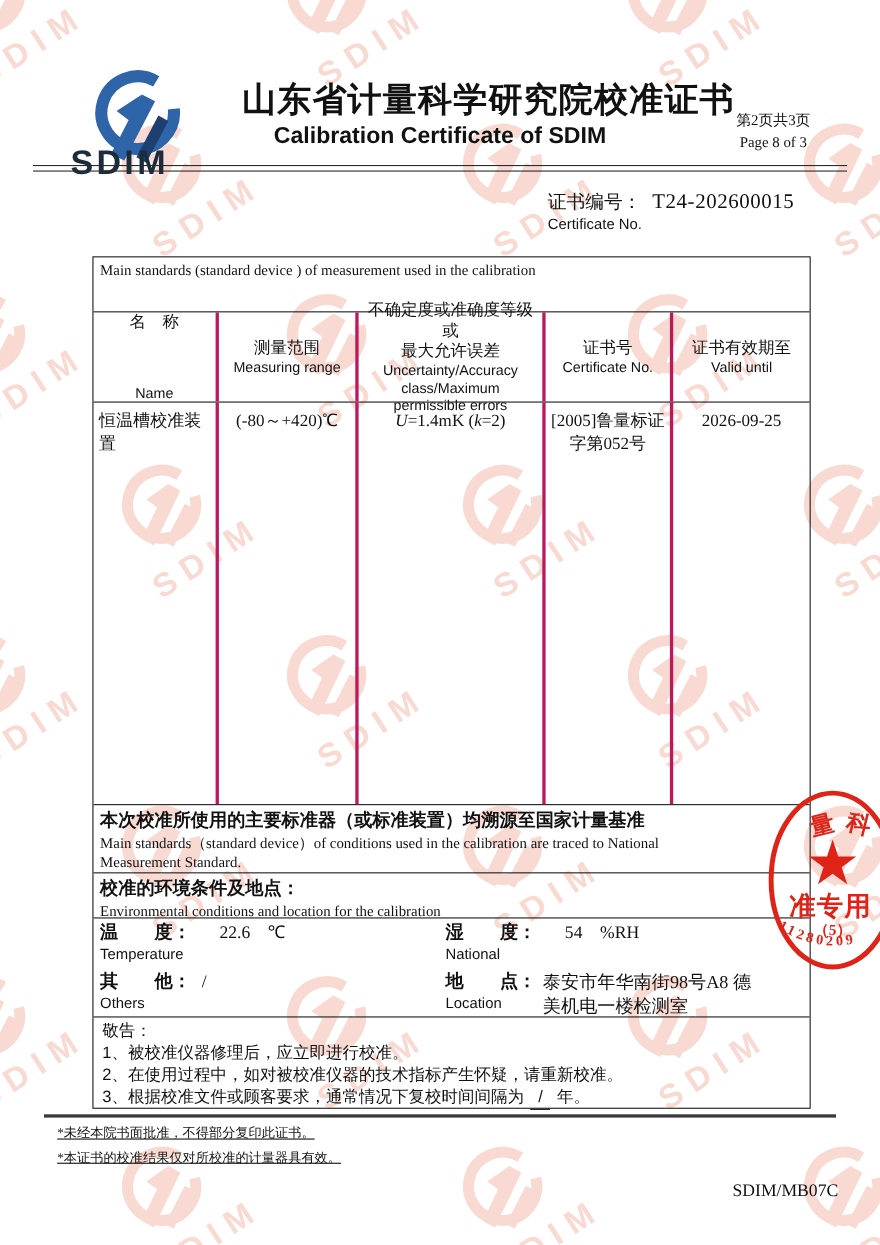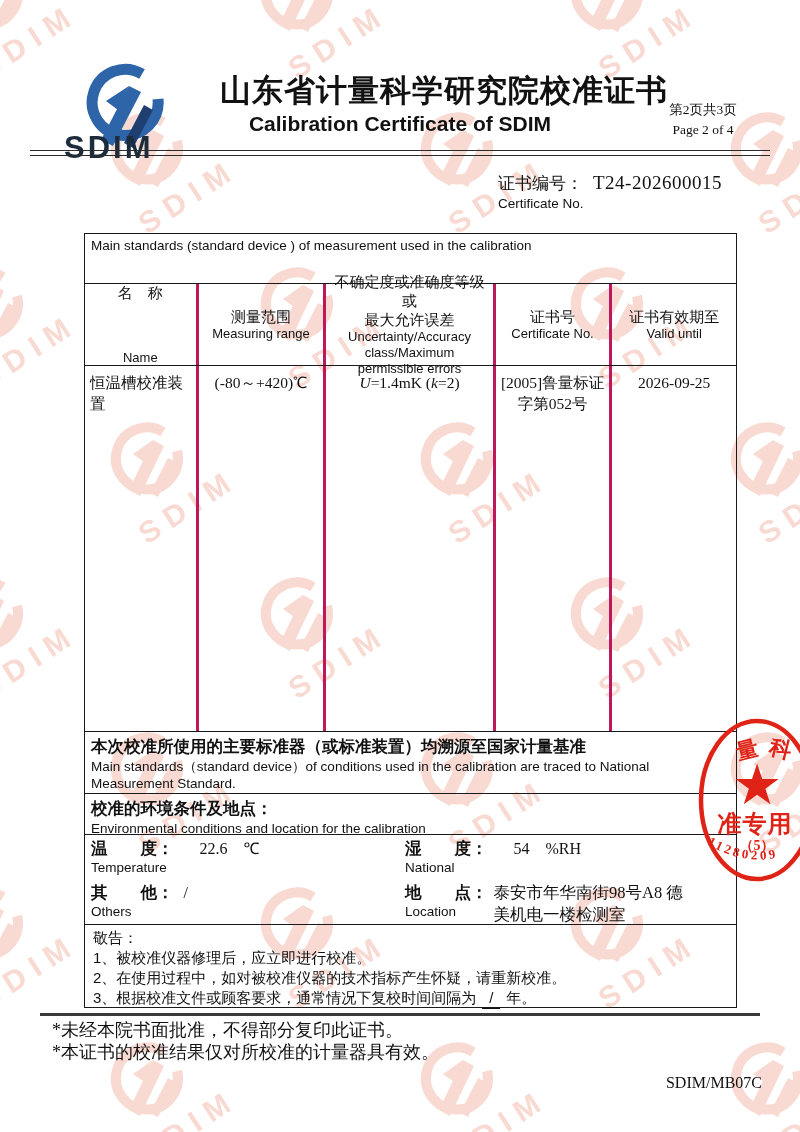--- a/index.html
+++ b/index.html
@@ -23,21 +23,21 @@
   .certno{position:absolute;left:498px;top:172px;font-size:17px;}
   .certno .val{font-size:19px;margin-left:10px;letter-spacing:.5px;}
   .certno-en{position:absolute;left:498px;top:196px;font-size:13.5px;font-family:"Liberation Sans",sans-serif;}
 
   
   .tbl{position:absolute;left:84px;top:233px;width:653px;box-sizing:border-box;
        border:1.5px solid #1a1a1a;background:transparent;}
   .trow{box-sizing:border-box;border-bottom:1px solid #1a1a1a;}
   .trow:last-child{border-bottom:none;}
   .sec-zh{font-family:"Liberation Sans",sans-serif;font-weight:700;font-size:16.5px;line-height:23px;}
-  .sec-en{font-family:Liberation Sans, sans-serif;font-size:13.5px;line-height:17px;}
+  .sec-en{font-family:Liberation Serif, serif;font-size:13.5px;line-height:17px;}
   .pre{white-space:pre-line;}
   .cols{display:flex;}
   .cell{box-sizing:border-box;border-right:3px solid #be185d;}
   .cell:last-child{border-right:none;}
   .c0{width:114px;gap:48px;} .c1{width:128px;} .c2{width:170px;} .c3{width:117px;} .c4{width:124px;}
   .hdr-cell{display:flex;flex-direction:column;justify-content:center;align-items:center;
             text-align:center;padding:2px;}
   .hdr-zh{font-family:"Liberation Sans",sans-serif;font-size:15px;line-height:19px;}
   .hdr-en{font-family:"Liberation Sans",sans-serif;font-size:13px;line-height:16px;}
   .dcell{padding:6px 4px 0 4px;font-size:15.5px;text-align:center;line-height:21px;}
@@ -48,21 +48,21 @@
   .env-label{font-family:"Liberation Sans",sans-serif;font-weight:700;font-size:16.5px;line-height:21px;white-space:nowrap;}
   .env-en{font-family:"Liberation Sans",sans-serif;font-size:13.5px;line-height:17px;}
   .env-val{font-size:16px;line-height:21px;}
   .env-unit{margin-left:16px;}
   .vgap{display:inline-block;width:26px;}
   .loc-val{font-size:16.5px;line-height:22px;margin-left:6px;}
   .notice{padding:3px 8px;font-family:"Liberation Sans",sans-serif;font-size:15px;line-height:20px;}
   .slash{display:inline-block;min-width:18px;text-align:center;border-bottom:1px solid #111;margin:0 6px;}
 
   .bottom-line{position:absolute;left:40px;top:1013px;width:720px;height:2.5px;background:#3a3a3a;}
-  .footnote{position:absolute;left:52px;top:1019px;font-size:18px;line-height:22px;}
+  .footnote{position:absolute;left:52px;top:1019px;font-size:12px;line-height:22px;text-decoration:underline;}
   .doccode{position:absolute;left:600px;top:1074px;width:162px;text-align:right;font-size:16px;}
 </style>
 </head>
 <body>
 
 <div class="page">
 
   <div class="layer" id="wm-layer">
       <div class="wm" style="left: -65px; top: -55px;"><svg width="175" height="155" viewBox="0 0 175 155">
           <path d="M 68 22 A 31 31 0 1 0 82 41" fill="none" stroke="#f8dad2" stroke-width="10"></path>
@@ -241,21 +241,21 @@
       <polygon points="45,80 73,26 85,32 57,86" fill="#2e64a8"></polygon>
       <polygon points="73,26 50,41 62,50" fill="#2e64a8"></polygon>
       <polygon points="68,83 88,45 97,50 77,88" fill="#1f3f71"></polygon>
       <text x="8" y="98" font-family="Liberation Sans, sans-serif" font-weight="bold" font-size="31" letter-spacing="3" fill="#1c2c3c">SDIM</text>
     </svg>
 
     <div class="title-zh">山东省计量科学研究院校准证书</div>
     <div class="title-en">Calibration Certificate of SDIM</div>
     <div class="pageinfo">
       <div>第2页共3页</div>
-      <div>Page 2 of  4</div>
+      <div>Page 8 of  3</div>
     </div>
     <div class="dbl-line"></div>
 
     <div class="certno">
       <span>证书编号：</span><span class="val">T24-202600015</span>
     </div>
     <div class="certno-en">Certificate No.</div>
 
     <div class="tbl">
 

